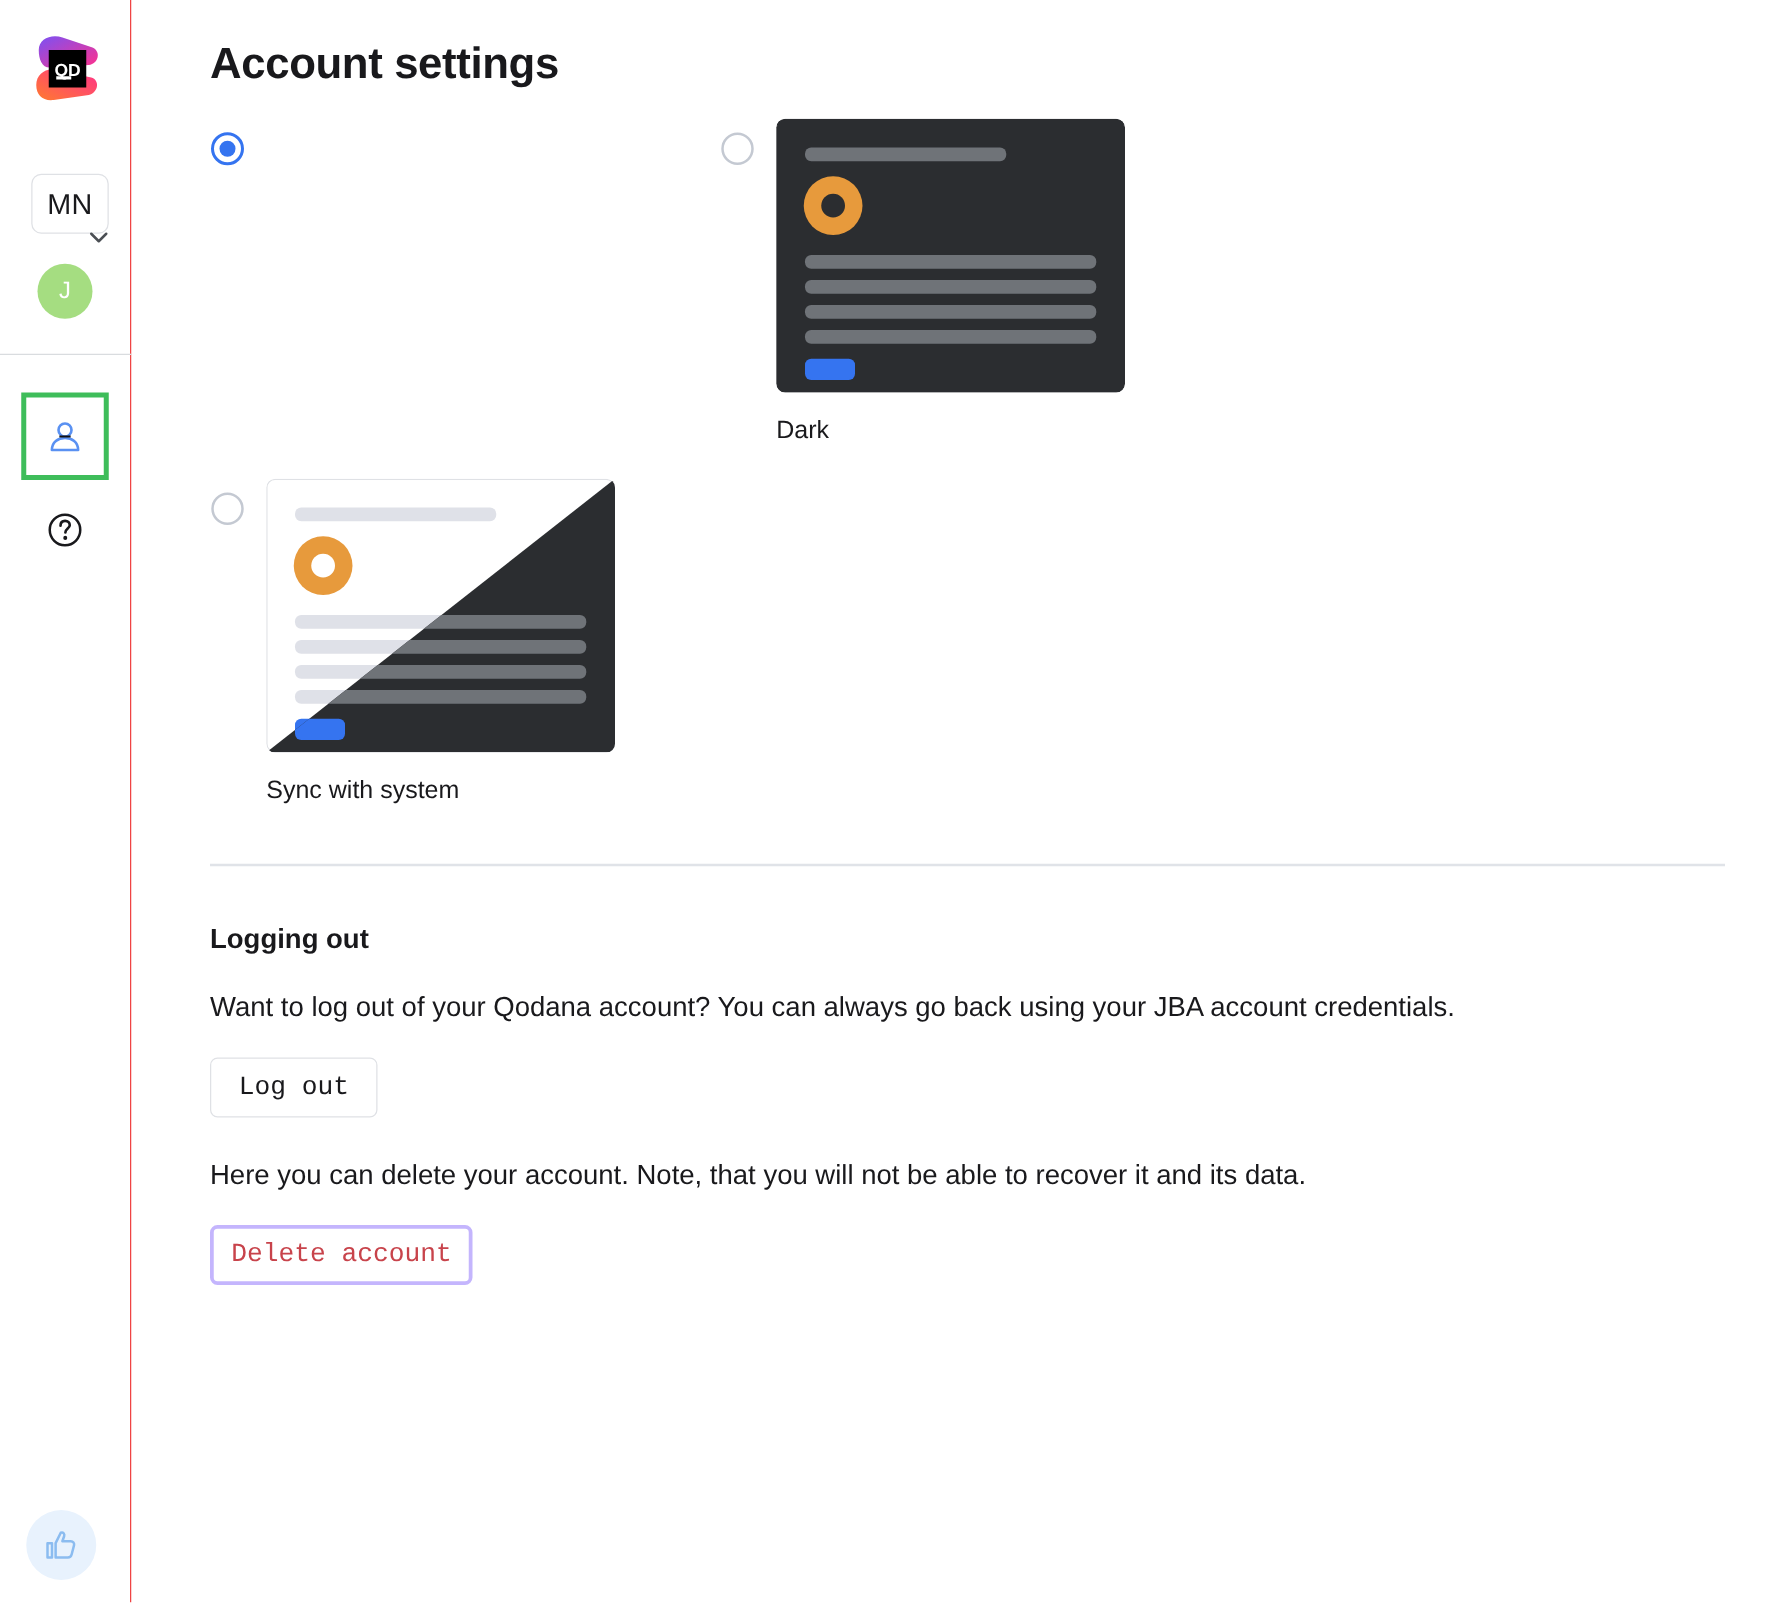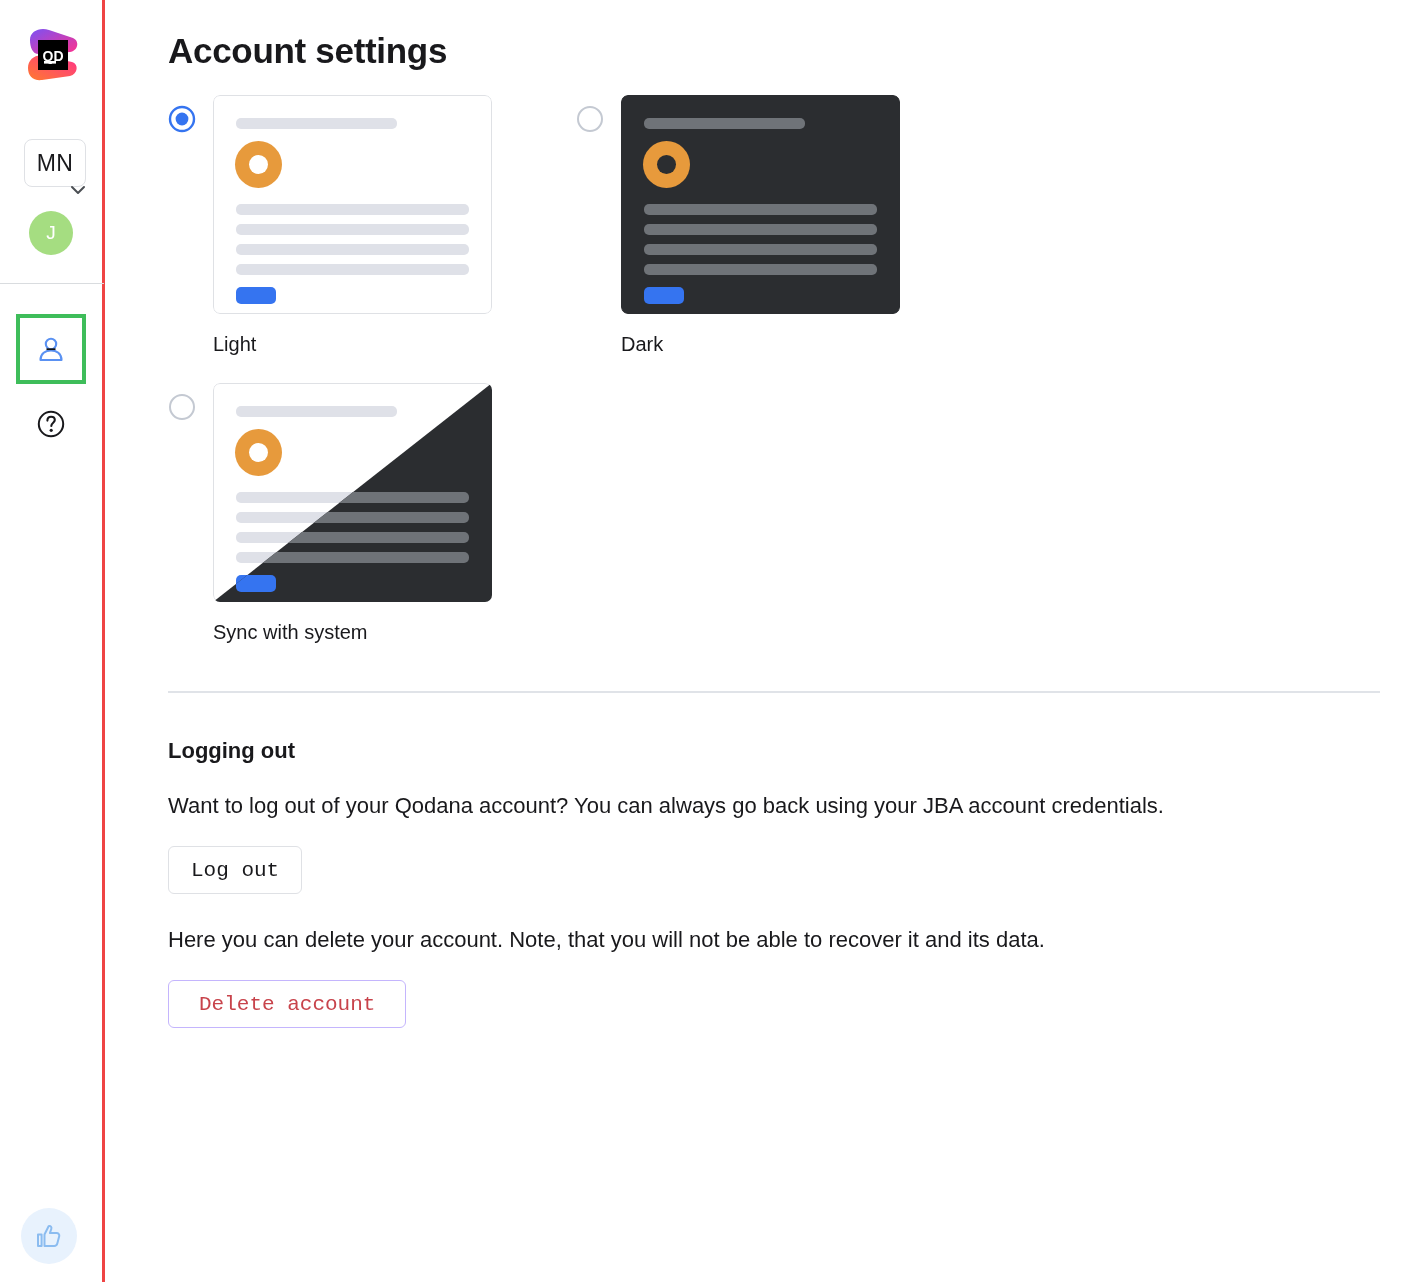--- a/index.html
+++ b/index.html
@@ -18,21 +18,21 @@
     background: #fff;
   }
 
   
   .sidebar {
     position: relative;
     width: 105px;
     height: 1282px;
     flex: 0 0 105px;
     background: #ffffff;
-    border-right: 3px solid #ef4444;
+    border-right: 1px solid #ef4444;
     display: flex;
     flex-direction: column;
     align-items: center;
   }
   .logo {
     position: relative;
     width: 62px; height: 62px;
     margin-top: 24px;
   }
   .logo svg { display: block; width: 62px; height: 62px; }
@@ -252,22 +252,22 @@
   .btn-secondary {
     height: 48px;
     padding: 0 22px;
     border: 1px solid #dfe1e5;
     border-radius: 6px;
     font-size: 21px;
     color: #19191c;
   }
   .btn-danger {
     height: 48px;
-    padding: 0 30px;
-    border: 1px solid #c4b5fd;
+    padding: 0 14px;
+    border: 3px solid #c4b5fd;
     border-radius: 6px;
     font-size: 21px;
     color: #c8434b;
   }
   .p-delete { padding-top: 30px; }
 </style>
 </head>
 <body>
 
 <div class="app">
@@ -347,37 +347,20 @@
 
     <div class="theme-grid">
 
       <div class="theme-option">
         <span class="radio">
           <svg width="28" height="28" viewBox="0 0 28 28" xmlns="http://www.w3.org/2000/svg">
             <circle cx="14" cy="14" r="12" fill="#ffffff" stroke="#3574f0" stroke-width="2.4"></circle>
             <circle cx="14" cy="14" r="6.4" fill="#3574f0"></circle>
           </svg>
         </span>
-        <div class="theme-body">
-          <div class="preview light">
-            <div class="preview-inner"></div>
-            <div class="ph-layer">
-              <div class="ph-bar l-bar" style="left:23px; top:23px; width:161px; height:11px;"></div>
-              <div class="ph-donut" style="left:22px; top:46px; width:47px; height:47px;">
-                  <i style="width:19px;height:19px;background:#ffffff;"></i>
-                </div>
-              <div class="ph-bar l-bar" style="left:23px; top:109px; width:233px; height:11px;"></div>
-              <div class="ph-bar l-bar" style="left:23px; top:129px; width:233px; height:11px;"></div>
-              <div class="ph-bar l-bar" style="left:23px; top:149px; width:233px; height:11px;"></div>
-              <div class="ph-bar l-bar" style="left:23px; top:169px; width:233px; height:11px;"></div>
-              <div class="ph-btn" style="left:23px; top:192px; width:40px; height:17px;"></div>
-            </div>
-          </div>
-          <div class="theme-label">Light</div>
-        </div>
       </div>
 
       <div class="theme-option">
         <span class="radio">
           <svg width="28" height="28" viewBox="0 0 28 28" xmlns="http://www.w3.org/2000/svg">
             <circle cx="14" cy="14" r="12" fill="#ffffff" stroke="#c4c9d2" stroke-width="2"></circle>
           </svg>
         </span>
         <div class="theme-body">
           <div class="preview dark">

